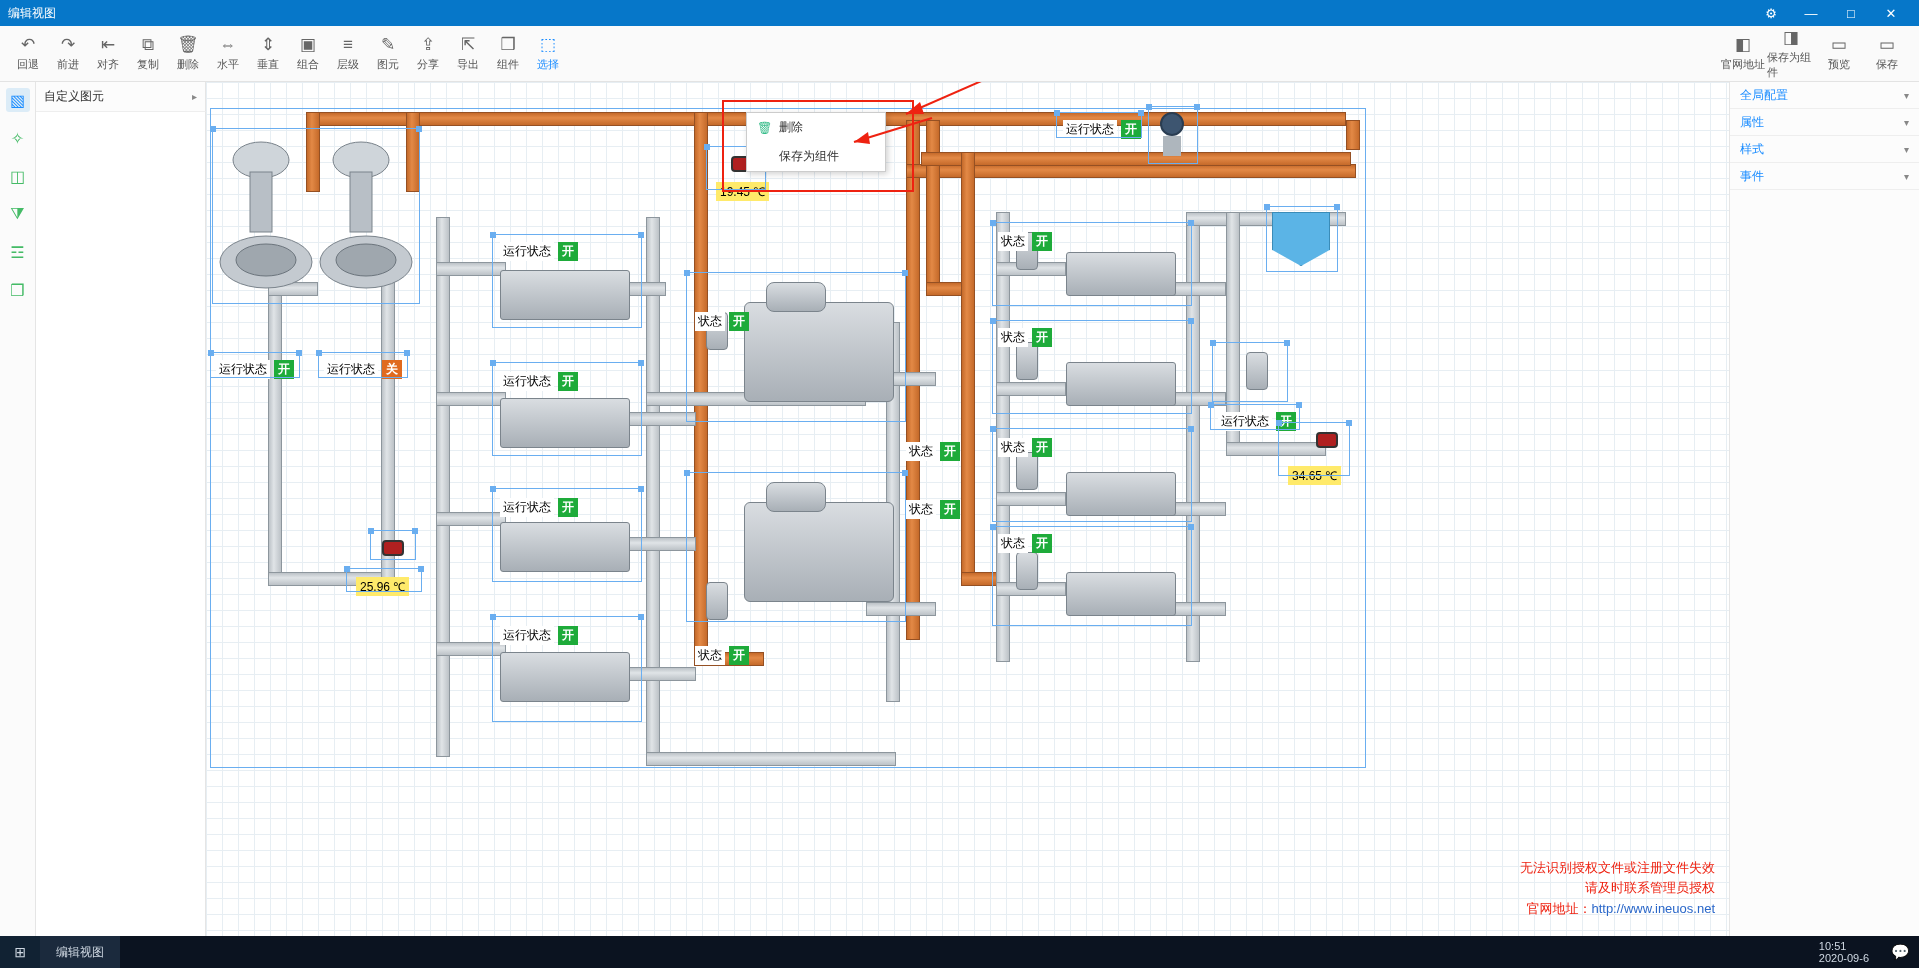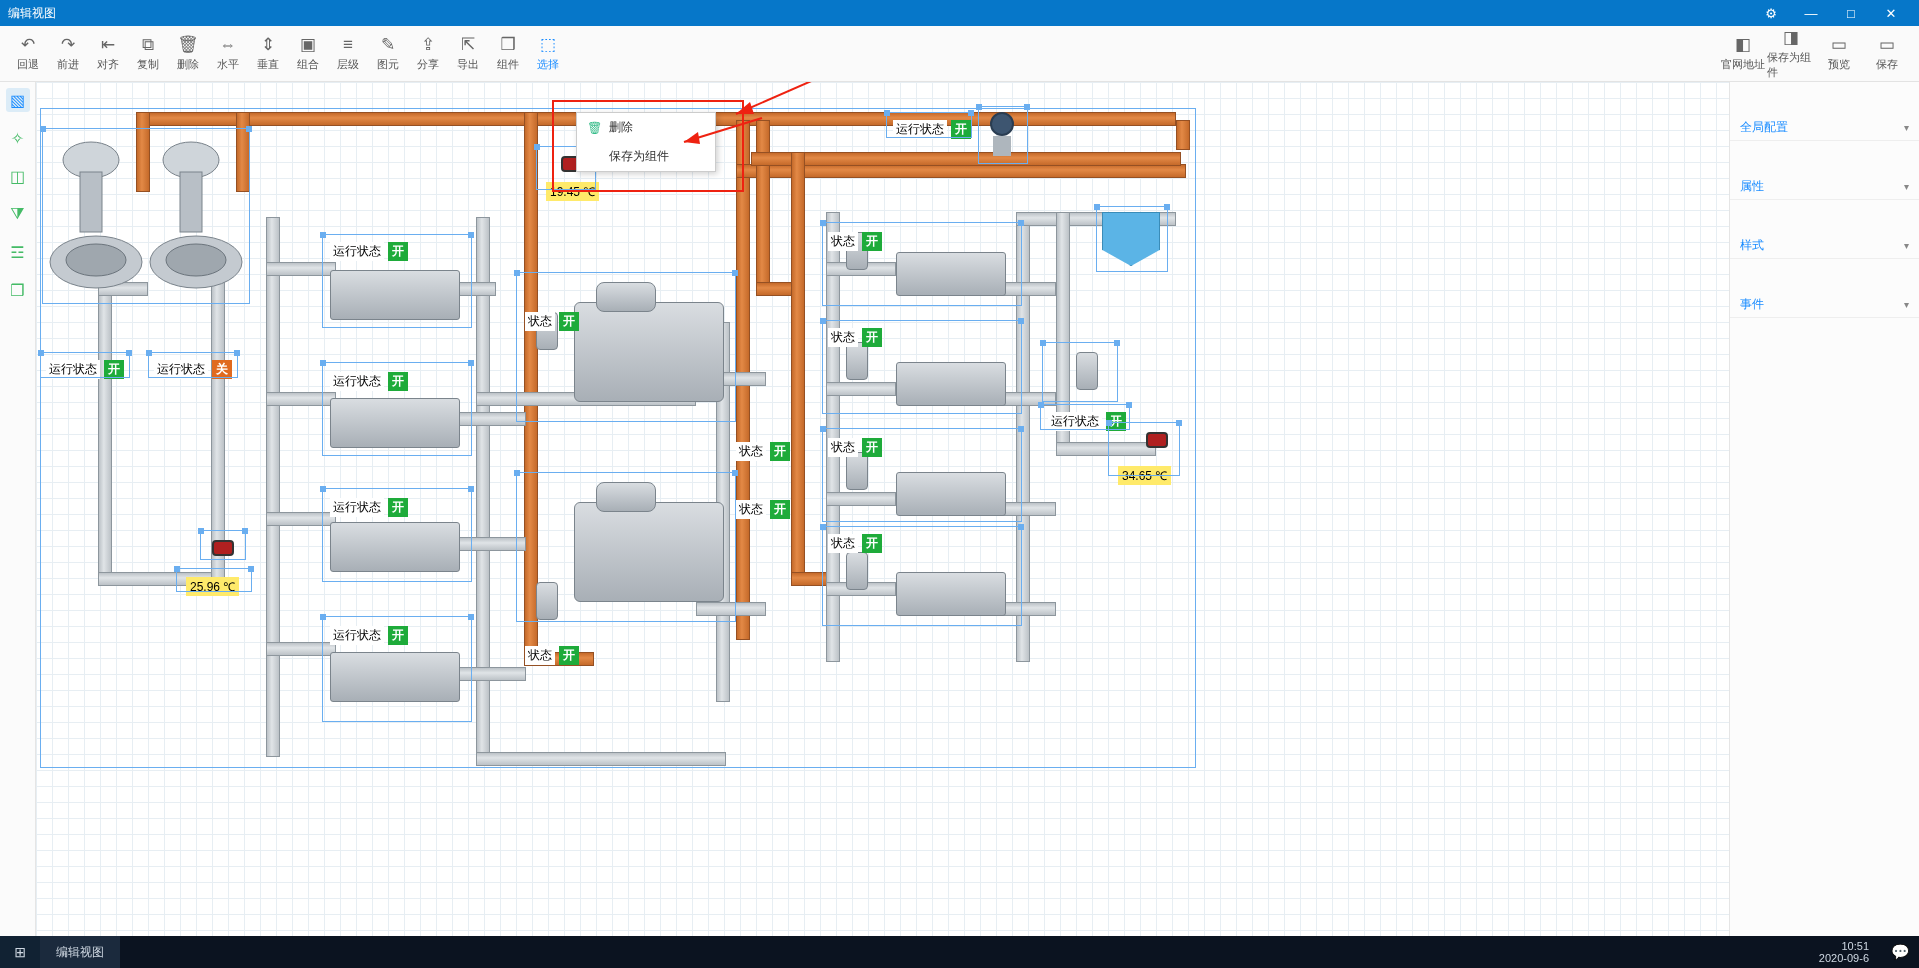--- a/index.html
+++ b/index.html
@@ -58,42 +58,42 @@
 .temp { position:absolute; font-size:12px; background:#ffea6a; padding:1px 4px; }
 
 .sensor { position:absolute; width:22px; height:16px; background:#b02020; border-radius:4px; border:2px solid #333; }
 
 .water-tank { position:absolute; width:58px; height:54px; background:#5bb4e6; clip-path:polygon(0 0,100% 0,100% 70%,50% 100%,0 70%); border:1px solid #3a8cb8; }
 .flowmeter { position:absolute; width:32px; height:46px; }
 .flowmeter .top { width:24px; height:24px; background:#3d5570; border-radius:50%; margin:0 auto; border:2px solid #2a3d52;}
 .flowmeter .body { width:18px; height:20px; background:#aeb6bd; margin:0 auto; }
 
 .right-panel { width:190px; background:#fcfcfc; border-left:1px solid #e5e5e5; }
-.right-panel .rrow { display:flex; align-items:center; justify-content:space-between; height:27px; padding:0 10px; font-size:12px; color:#1a8cff; border-bottom:1px solid #eee; cursor:pointer;margin-top:32px;}
+.right-panel .rrow { display:flex; align-items:center; justify-content:space-between; height:27px; padding:0 10px; font-size:12px; color:#1a8cff; border-bottom:1px solid #eee; cursor:pointer;}
 .right-panel .rrow .chev { color:#888; font-size:10px; }
 
 
 .ctx { position:absolute; background:#fff; border:1px solid #ccc; box-shadow:2px 2px 6px rgba(0,0,0,.18); font-size:12px; width:140px; }
 .ctx .row { display:flex; align-items:center; gap:8px; padding:6px 10px; cursor:pointer; color:#333; }
 .ctx .row .ic { width:14px; color:#3b8; }
 
 
 .arrow { position:absolute; pointer-events:none; }
 .arrow line { stroke:#e21; stroke-width:2; }
 .arrow polygon { fill:#e21; }
 
 
 .warn { position:absolute; right:14px; bottom:16px; color:#e21; font-size:13px; text-align:right; line-height:1.6; }
 
 
 .taskbar { height:32px; background:#0b1320; color:#cfd8e2; display:flex; align-items:center; font-size:12px; position:absolute; bottom:0; width:100%; }
 .taskbar .start { width:40px; display:flex; align-items:center; justify-content:center; font-size:14px; background:#123; height:100%;}
 .taskbar .apptab { padding:0 16px; height:100%; display:flex; align-items:center; background:#1b2a3d; }
 .taskbar .spacer { flex:1; }
-.taskbar .tray { padding:0 14px; text-align:right; }
+.taskbar .tray { padding:0 14px; }
 .taskbar .tray .clk { font-size:11px; line-height:1.1;}
 .taskbar .bubble { width:36px; text-align:center; font-size:15px; }
 
 .outer-red { position:absolute; border:2px solid #e21; pointer-events:none; }
 
 </style>
 </head>
 <body>
 
 <div class="titlebar">
@@ -184,20 +184,26 @@
 <div class="main">
   <div class="leftside">
     <div class="licon sel">▧</div>
     <div class="licon">✧</div>
     <div class="licon">◫</div>
     <div class="licon">⧩</div>
     <div class="licon">☲</div>
     <div class="licon">❒</div>
   </div>
 
+  <div class="left-column">
+    <div class="panel-header">
+      <span>自定义图元</span>
+      <span class="arrow-right">▸</span>
+    </div>
+  </div>
 
   <div class="canvas-wrap">
     <div class="grid"></div>
 
     <div class="pipe-h" style="left:100px;top:30px;width:1040px"></div>
     <div class="pipe-v" style="left:100px;top:30px;height:80px"></div>
     <div class="pipe-v" style="left:200px;top:30px;height:80px"></div>
     <div class="pipe-v" style="left:488px;top:30px;height:550px"></div>
     <div class="pipe-h" style="left:488px;top:570px;width:70px"></div>
     <div class="pipe-v" style="left:700px;top:38px;height:520px"></div>
@@ -412,20 +418,25 @@
 
     <svg class="arrow" style="left:680px;top:-8px;width:110px;height:50px">
       <line x1="100" y1="5" x2="20" y2="40"></line>
         <polygon points="20,40 34,28 38,40"></polygon>
     </svg>
     <svg class="arrow" style="left:634px;top:30px;width:100px;height:40px">
       <line x1="92" y1="6" x2="14" y2="30"></line>
         <polygon points="14,30 28,20 30,32"></polygon>
     </svg>
 
+    <div class="warn">
+      <div>无法识别授权文件或注册文件失效</div>
+      <div>请及时联系管理员授权</div>
+      <div><span>官网地址：</span><span style="color:#2a67c9">http://www.ineuos.net</span></div>
+    </div>
   </div>
 
   <div class="right-panel">
     <div class="rrow">
         <span>全局配置</span>
         <span class="chev">▾</span>
       </div>
     <div class="rrow">
         <span>属性</span>
         <span class="chev">▾</span>

